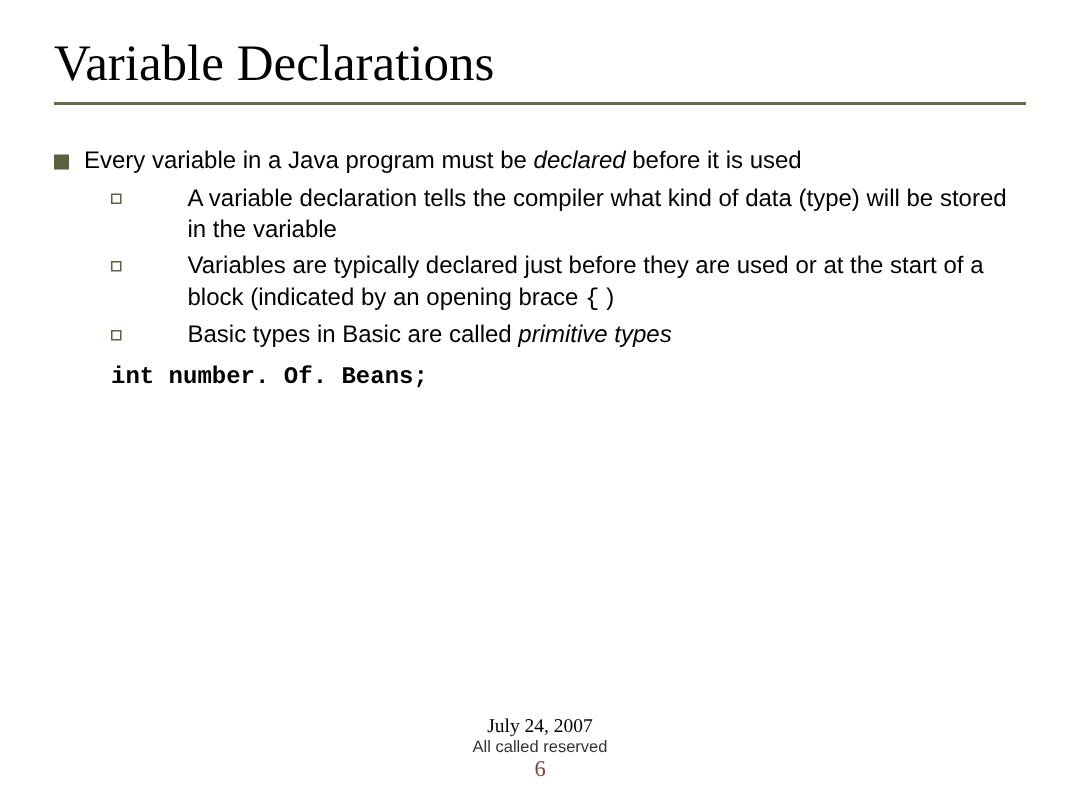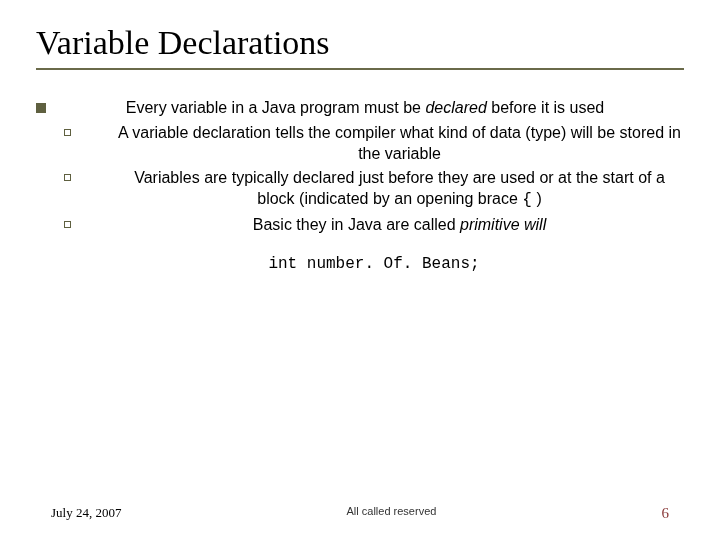--- a/index.html
+++ b/index.html
@@ -18,24 +18,23 @@
   .title {
     font-family: "Times New Roman", Times, serif;
     font-size: 34px;
     font-weight: 400;
     padding-bottom: 6px;
     border-bottom: 2px solid #6a6a4a;
     margin-bottom: 28px;
   }
   .lvl1 {
     display: flex;
-    gap: 0;
+    gap: 10px;
     font-size: 16px;
     line-height: 1.3;
-    text-align: center;
   }
   .lvl1-bullet {
     width: 10px; height: 10px;
     background: #5f6040;
     flex: 0 0 10px;
     margin-top: 5px;
   }
   .lvl1-body { flex: 1; }
   .lvl2 {
     display: flex;
@@ -47,34 +46,36 @@
     width: 7px; height: 7px;
     border: 1px solid #5f6040;
     flex: 0 0 7px;
     margin-top: 6px;
   }
   .lvl2-body { flex: 1; font-size: 16px; line-height: 1.3; margin-left: 32px; }
   .mono { font-family: "Courier New", Courier, monospace; }
   .italic { font-style: italic; }
   .code-block {
     padding-left: 18px;
-    margin-top: 18px;
+    margin-top: 6px;
     font-family: "Courier New", Courier, monospace;
-    font-weight: 400;
+    font-weight: 700;
     font-size: 16px;
     line-height: 1.35;
   }
   .footer {
     position: absolute;
     bottom: 18px;
     left: 0; right: 0;
-    padding: 0 51px;
+    padding: 0 32px;
     display: flex;
+    align-items: center;
     justify-content: space-between;
     font-size: 11px;
+    flex-direction: column;
   }
   .footer-date {
     font-family: "Times New Roman", Times, serif;
     font-size: 13px;
     color: #000;
   }
   .footer-copy {
     text-align: center;
     font-size: 11px;
     color: #333;
@@ -107,21 +108,21 @@
       <div class="lvl2">
         <div class="lvl2-bullet"></div>
         <div class="lvl2-body">
           <span>Variables are typically declared just before they are used or at the start of a block (indicated by an opening brace </span><span class="mono">{</span><span> )</span>
         </div>
       </div>
 
       <div class="lvl2">
         <div class="lvl2-bullet"></div>
         <div class="lvl2-body">
-          <span>Basic they in Java are called </span><span class="italic">primitive will</span>
+          <span>Basic types in Basic are called </span><span class="italic">primitive types</span>
         </div>
       </div>
 
       <div class="code-block">
         <div>int number. Of. Beans;</div>
       </div>
     </div>
   </div>
 </div>
 

